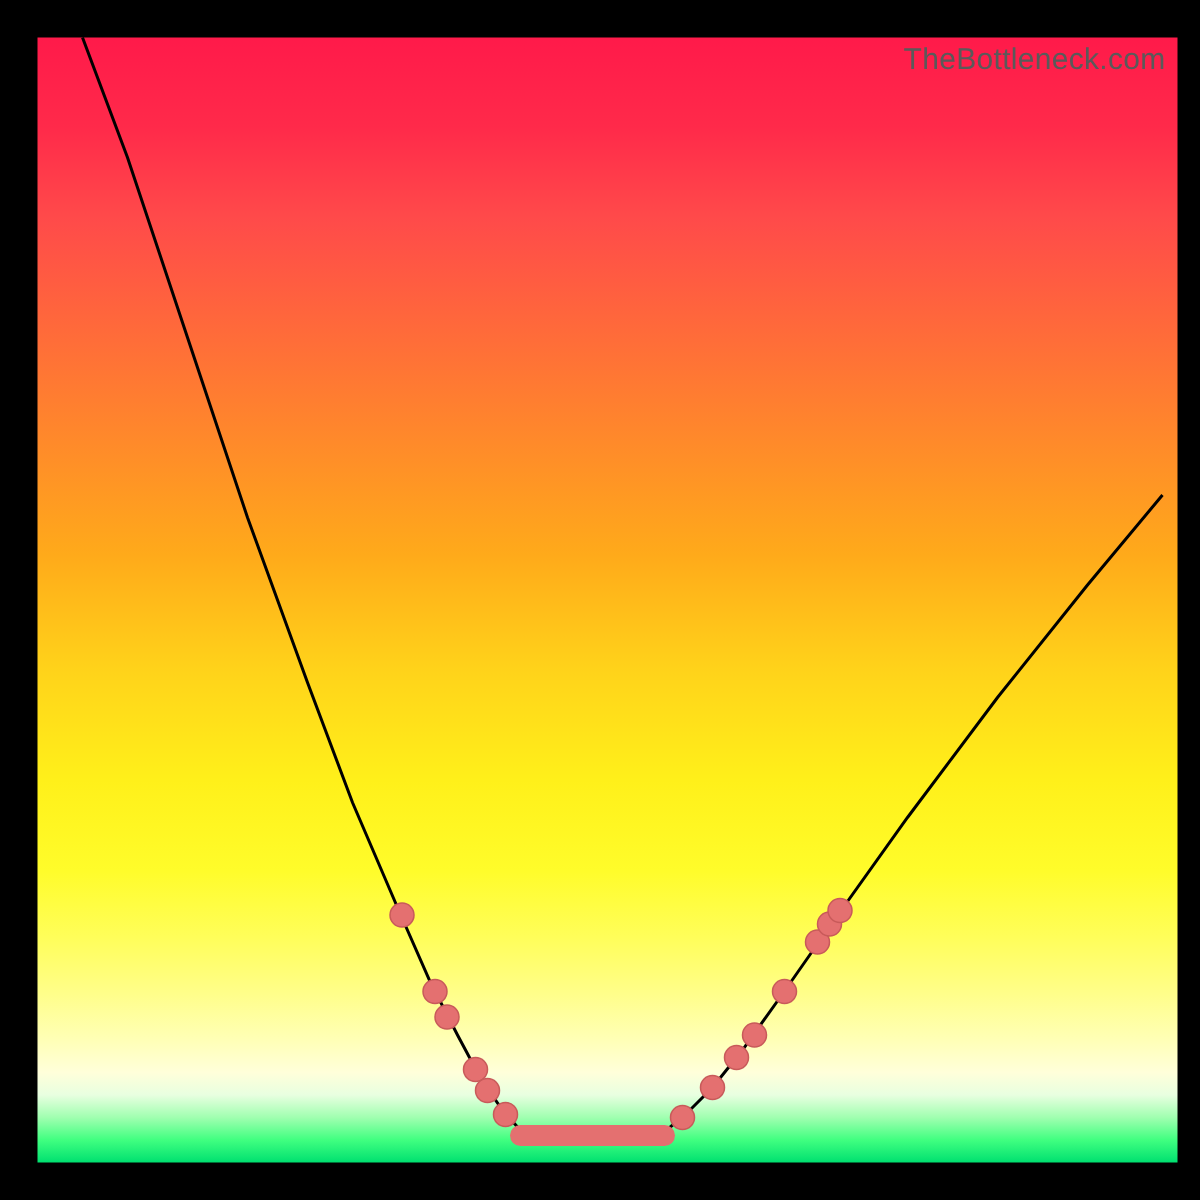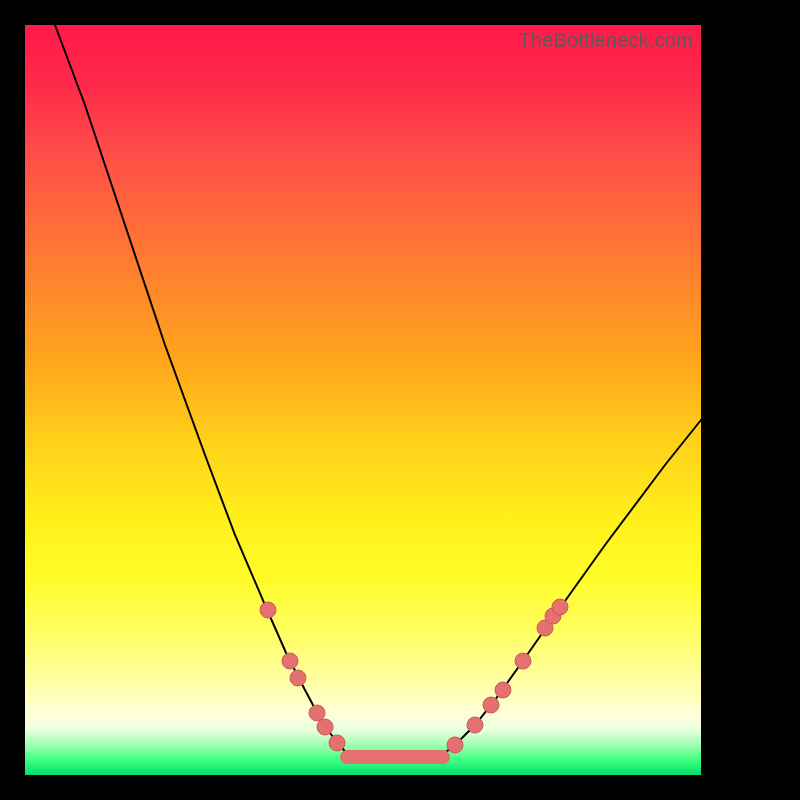--- a/index.html
+++ b/index.html
@@ -8,21 +8,21 @@
     .outer {
       width: 800px;
       height: 800px;
       background: #000;
       position: relative;
     }
     .plot-area {
       position: absolute;
       left: 25px;
       top: 25px;
-      width: 676px;
+      width: 760px;
       height: 750px;
       background: linear-gradient(to bottom,
         #ff1a4a 0%,
         #ff2a4a 8%,
         #ff4a4a 16%,
         #ff6a3a 26%,
         #ff8a2a 36%,
         #ffaa1a 46%,
         #ffd21a 56%,
         #fff01a 66%,

